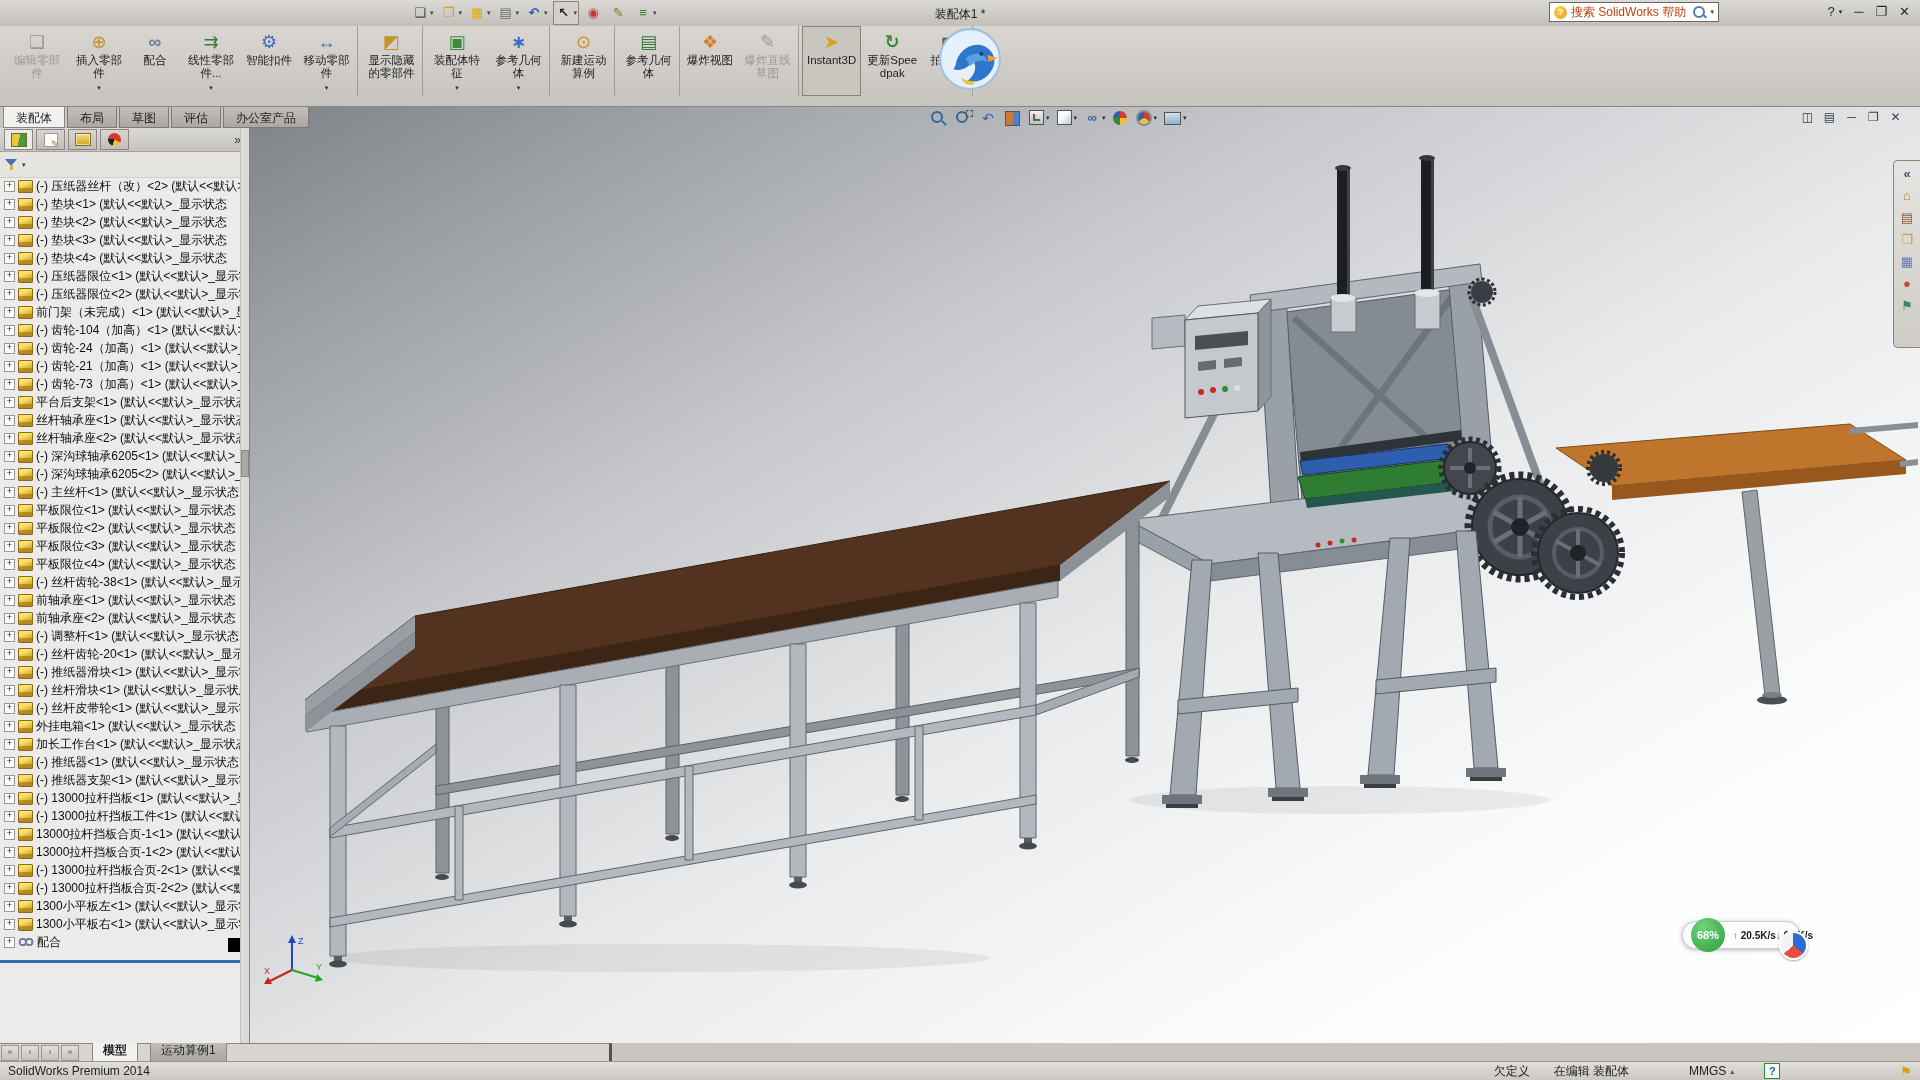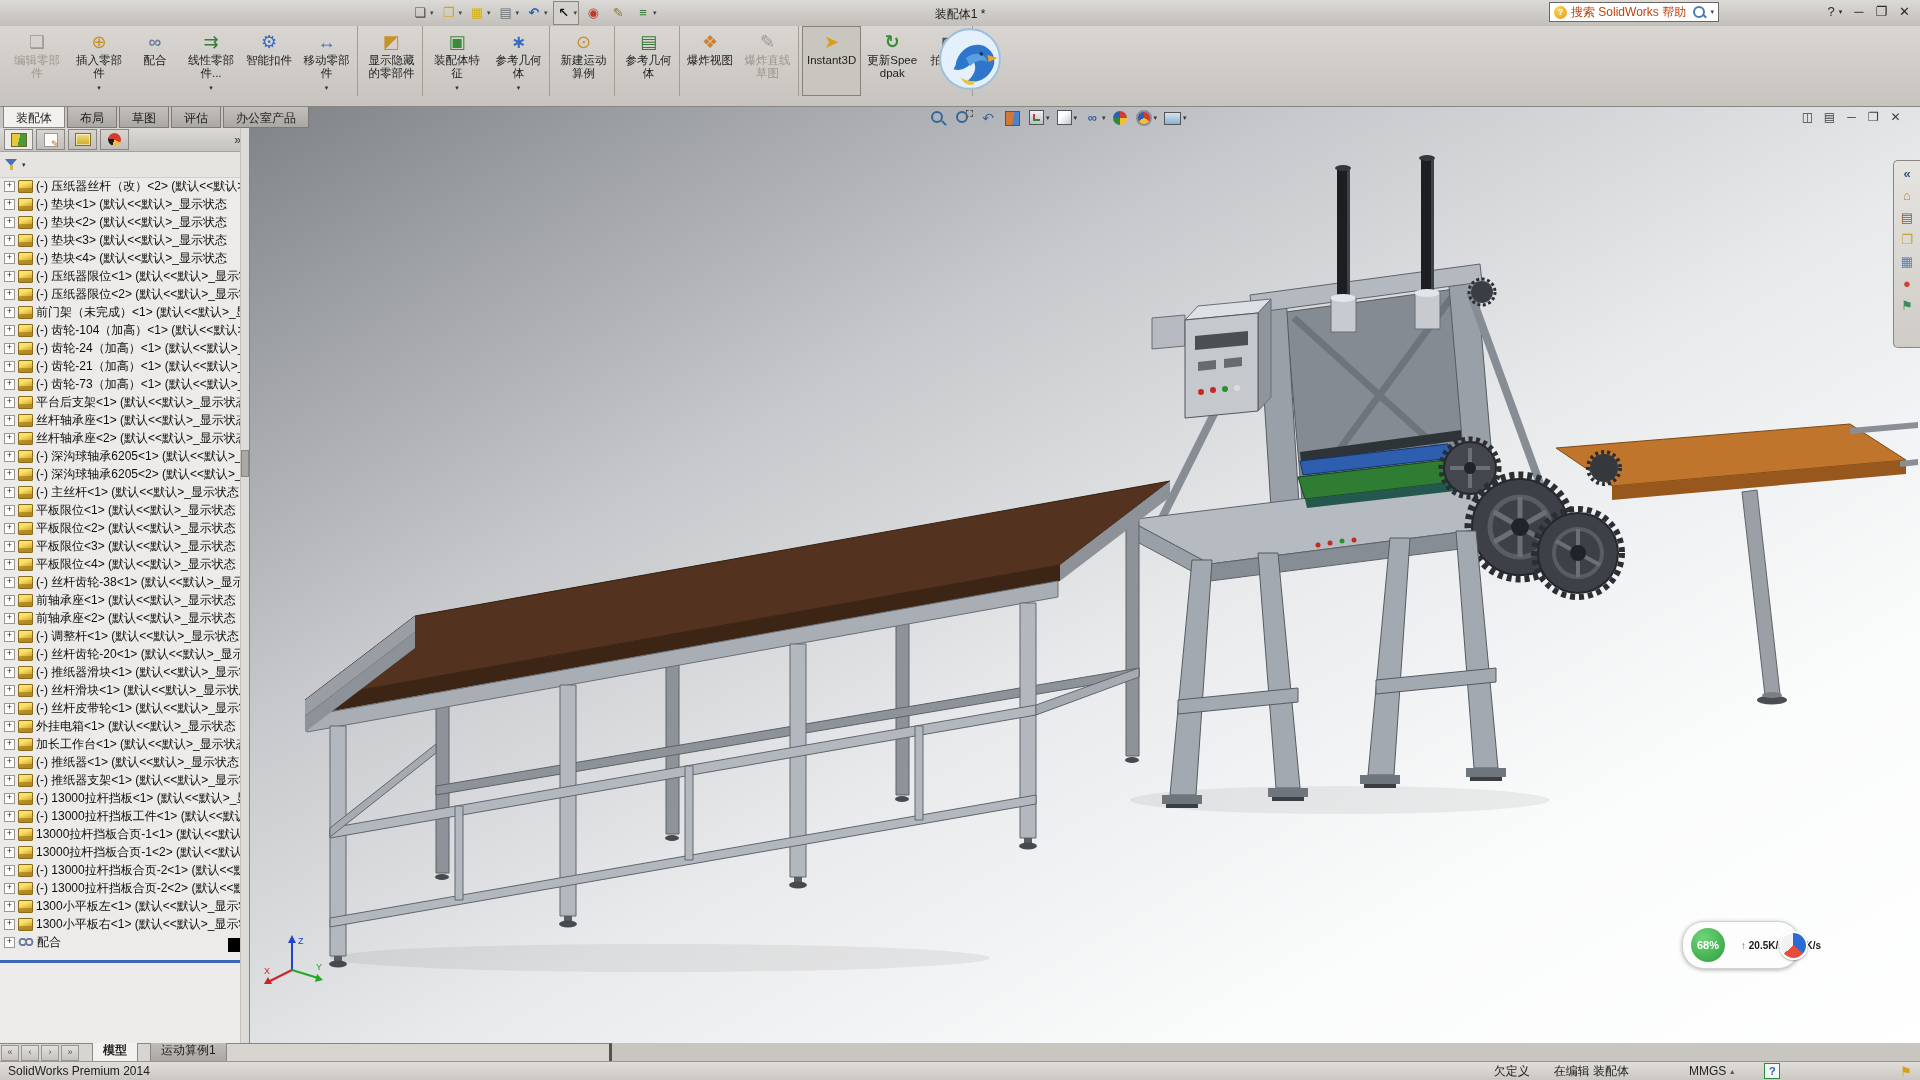--- a/index.html
+++ b/index.html
@@ -74,23 +74,23 @@
   .h-scene{width:12px;height:12px;border-radius:50%;border:2px solid #8a8f95;margin-top:1px;
       background:conic-gradient(#d63b2f 0 120deg,#f2c030 120deg 240deg,#2f5fae 240deg 360deg);}
   .h-vset{width:15px;height:11px;border:1px solid #555;margin-top:2px;background:linear-gradient(#d2e2f2,#8fb0d0);}
   .hdd{font-size:7px;color:#333;}
   .docbtns{position:absolute;left:1800px;top:110px;display:flex;gap:7px;z-index:7;color:#3a3f45;font-size:12px;}
   .docbtn{width:15px;height:15px;text-align:center;line-height:15px;}
   .taskpane{position:absolute;right:0;top:160px;width:27px;height:188px;z-index:7;
       background:linear-gradient(#e6e4e0,#cfccc7);border:1px solid #8a8782;border-right:none;
       border-radius:5px 0 0 5px;display:flex;flex-direction:column;align-items:center;padding-top:5px;gap:7px;box-sizing:border-box;}
   .tpico{font-size:13px;line-height:15px;}
-  .netwidget{position:absolute;left:1682px;top:921px;width:118px;height:48px;background:#fdfdfd;
+  .netwidget{position:absolute;left:1682px;top:921px;width:118px;height:28px;background:#fdfdfd;
       border:1px solid #d2d1cf;border-radius:22px;box-shadow:0 1px 4px rgba(0,0,0,.3);
-      display:flex;align-items:center;padding:0 8px;gap:16px;box-sizing:border-box;z-index:7;}
+      display:flex;align-items:center;padding:0 8px;gap:8px;box-sizing:border-box;z-index:7;}
   .netpct{width:34px;height:34px;border-radius:50%;flex:none;color:#fff;font-size:11px;font-weight:bold;
       display:flex;align-items:center;justify-content:center;
       background:radial-gradient(circle at 35% 28%,#6ed47a,#2f9e3c);}
   .netlines{display:flex;font-size:10px;font-weight:bold;color:#1a1a1a;line-height:13px;white-space:nowrap;}
   .uparr{color:#d23a2a;} .dnarr{color:#2a9a3a;}
   .netball{position:absolute;right:-9px;top:9px;width:25px;height:25px;border-radius:50%;border:2px solid #fff;
       box-shadow:0 1px 2px rgba(0,0,0,.35);
       background:conic-gradient(#2b6cd4 0 130deg,#e84c3d 130deg 230deg,#f2f2f2 230deg 360deg);}
   .triad{position:absolute;left:12px;bottom:55px;width:64px;height:56px;z-index:6;}
   

